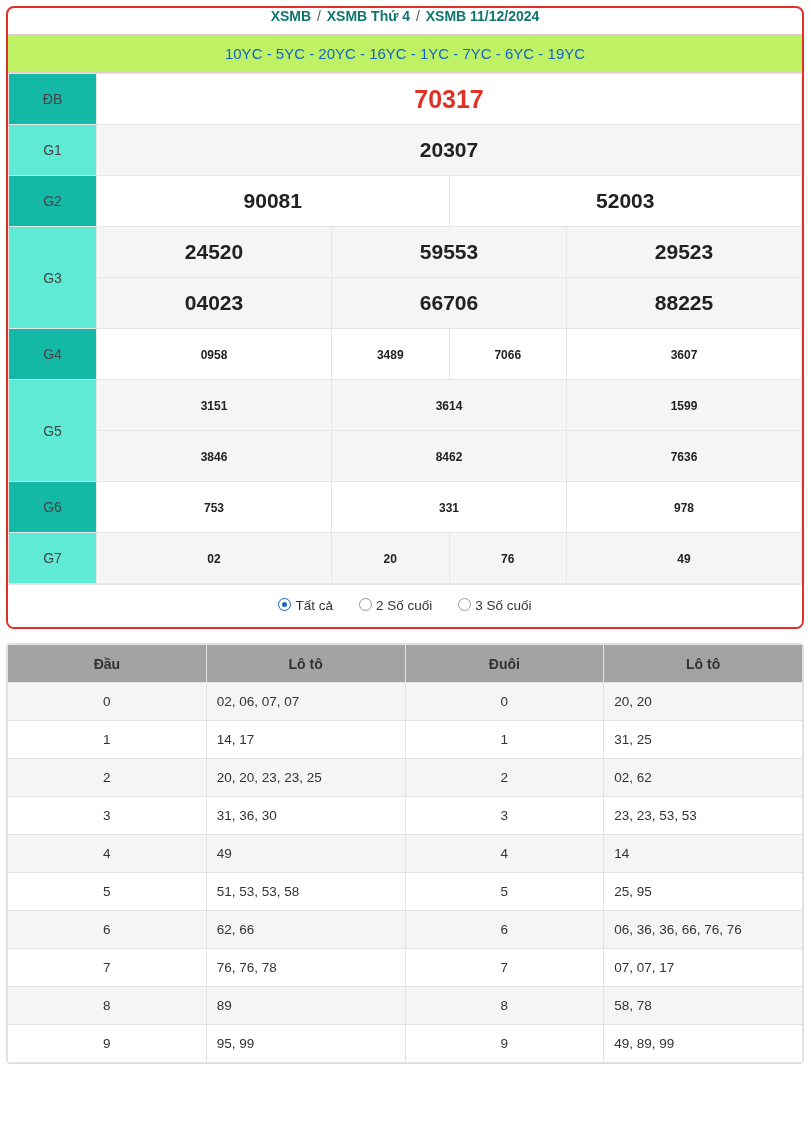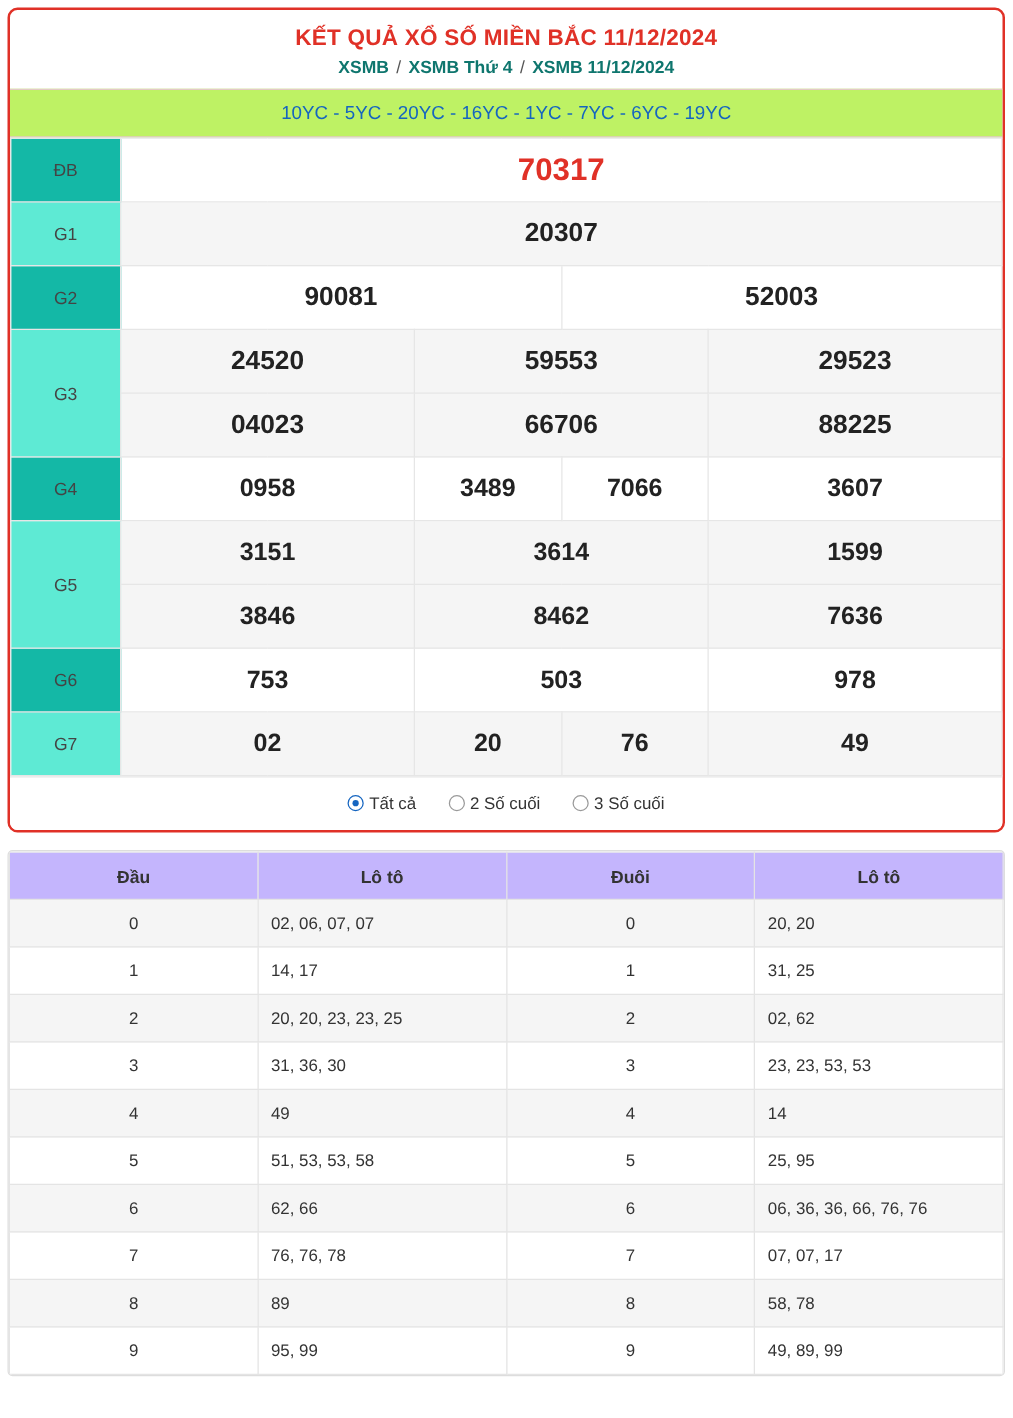--- a/index.html
+++ b/index.html
@@ -84,34 +84,34 @@
   .num {
     font-weight: bold;
     color: #222;
     font-size: 21px;
   }
   .num.db {
     color: #e03127;
     font-size: 25px;
   }
   .num.g1 { font-size: 21px; }
-  .num.small { font-size: 20px; }
+  .num.small { font-size: 12px; }
 
   .filters {
     display: flex;
     justify-content: center;
     align-items: center;
     gap: 26px;
     padding: 13px 0 14px 0;
     background: #fff;
     border-top: 1px solid #e6e6e6;
   }
   .radio-item {
     display: flex;
-    align-items: center;
+    align-items: flex-start;
     gap: 4px;
     font-size: 13.5px;
     color: #333;
     cursor: pointer;
   }
   .radio {
     width: 13px;
     height: 13px;
     border-radius: 50%;
     border: 1px solid #9a9a9a;
@@ -146,39 +146,38 @@
   table.ht th, table.ht td {
     border: 1px solid #e4e4e4;
     font-size: 13.5px;
     color: #333;
     padding: 10px 10px;
     height: 38px;
   }
   table.ht th {
     font-weight: bold;
     text-align: center;
-    background: #c4b5fd;
+    background: #a3a3a3;
     font-size: 14px;
   }
   table.ht td.k {
     text-align: center;
     width: 88px;
     color: #333;
   }
   table.ht td.v { text-align: left; }
   table.ht tr.alt td { background: #f5f5f5; }
 </style>
 </head>
 <body>
 
 <div class="page">
 
   <div class="result-card">
 
-    <div class="rc-title">KẾT QUẢ XỔ SỐ MIỀN BẮC 11/12/2024</div>
 
     <div class="rc-links">
       <a>XSMB</a>
       <span class="sep">/</span>
       <a>XSMB Thứ 4</a>
       <span class="sep">/</span>
       <a>XSMB 11/12/2024</a>
     </div>
 
     <div class="rc-codes">10YC - 5YC - 20YC - 16YC - 1YC - 7YC - 6YC - 19YC</div>
@@ -266,21 +265,21 @@
         <td colspan="2">
           <span class="num small">7636</span>
         </td>
       </tr>
       <tr>
         <td class="lbl">G6</td>
         <td colspan="2">
           <span class="num small">753</span>
         </td>
         <td colspan="2">
-          <span class="num small">503</span>
+          <span class="num small">331</span>
         </td>
         <td colspan="2">
           <span class="num small">978</span>
         </td>
       </tr>
       <tr class="alt">
         <td class="lbl">G7</td>
         <td colspan="2">
           <span class="num small">02</span>
         </td>

